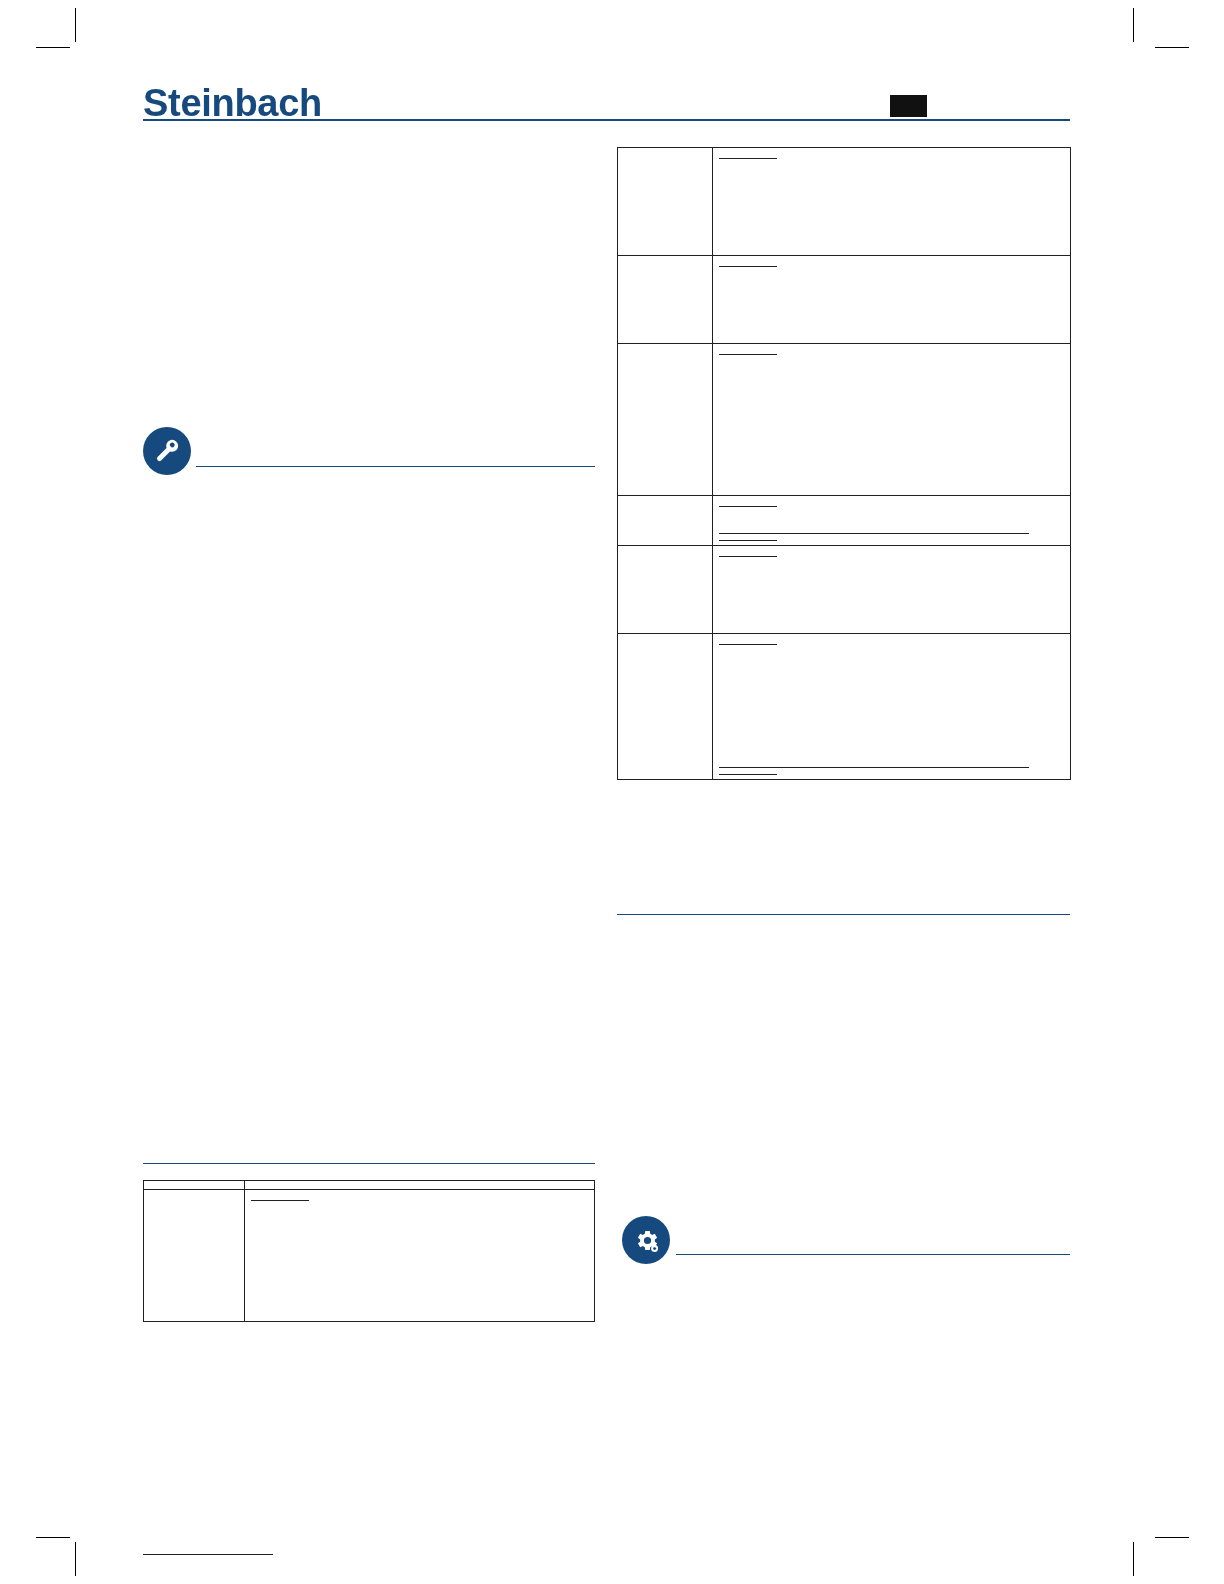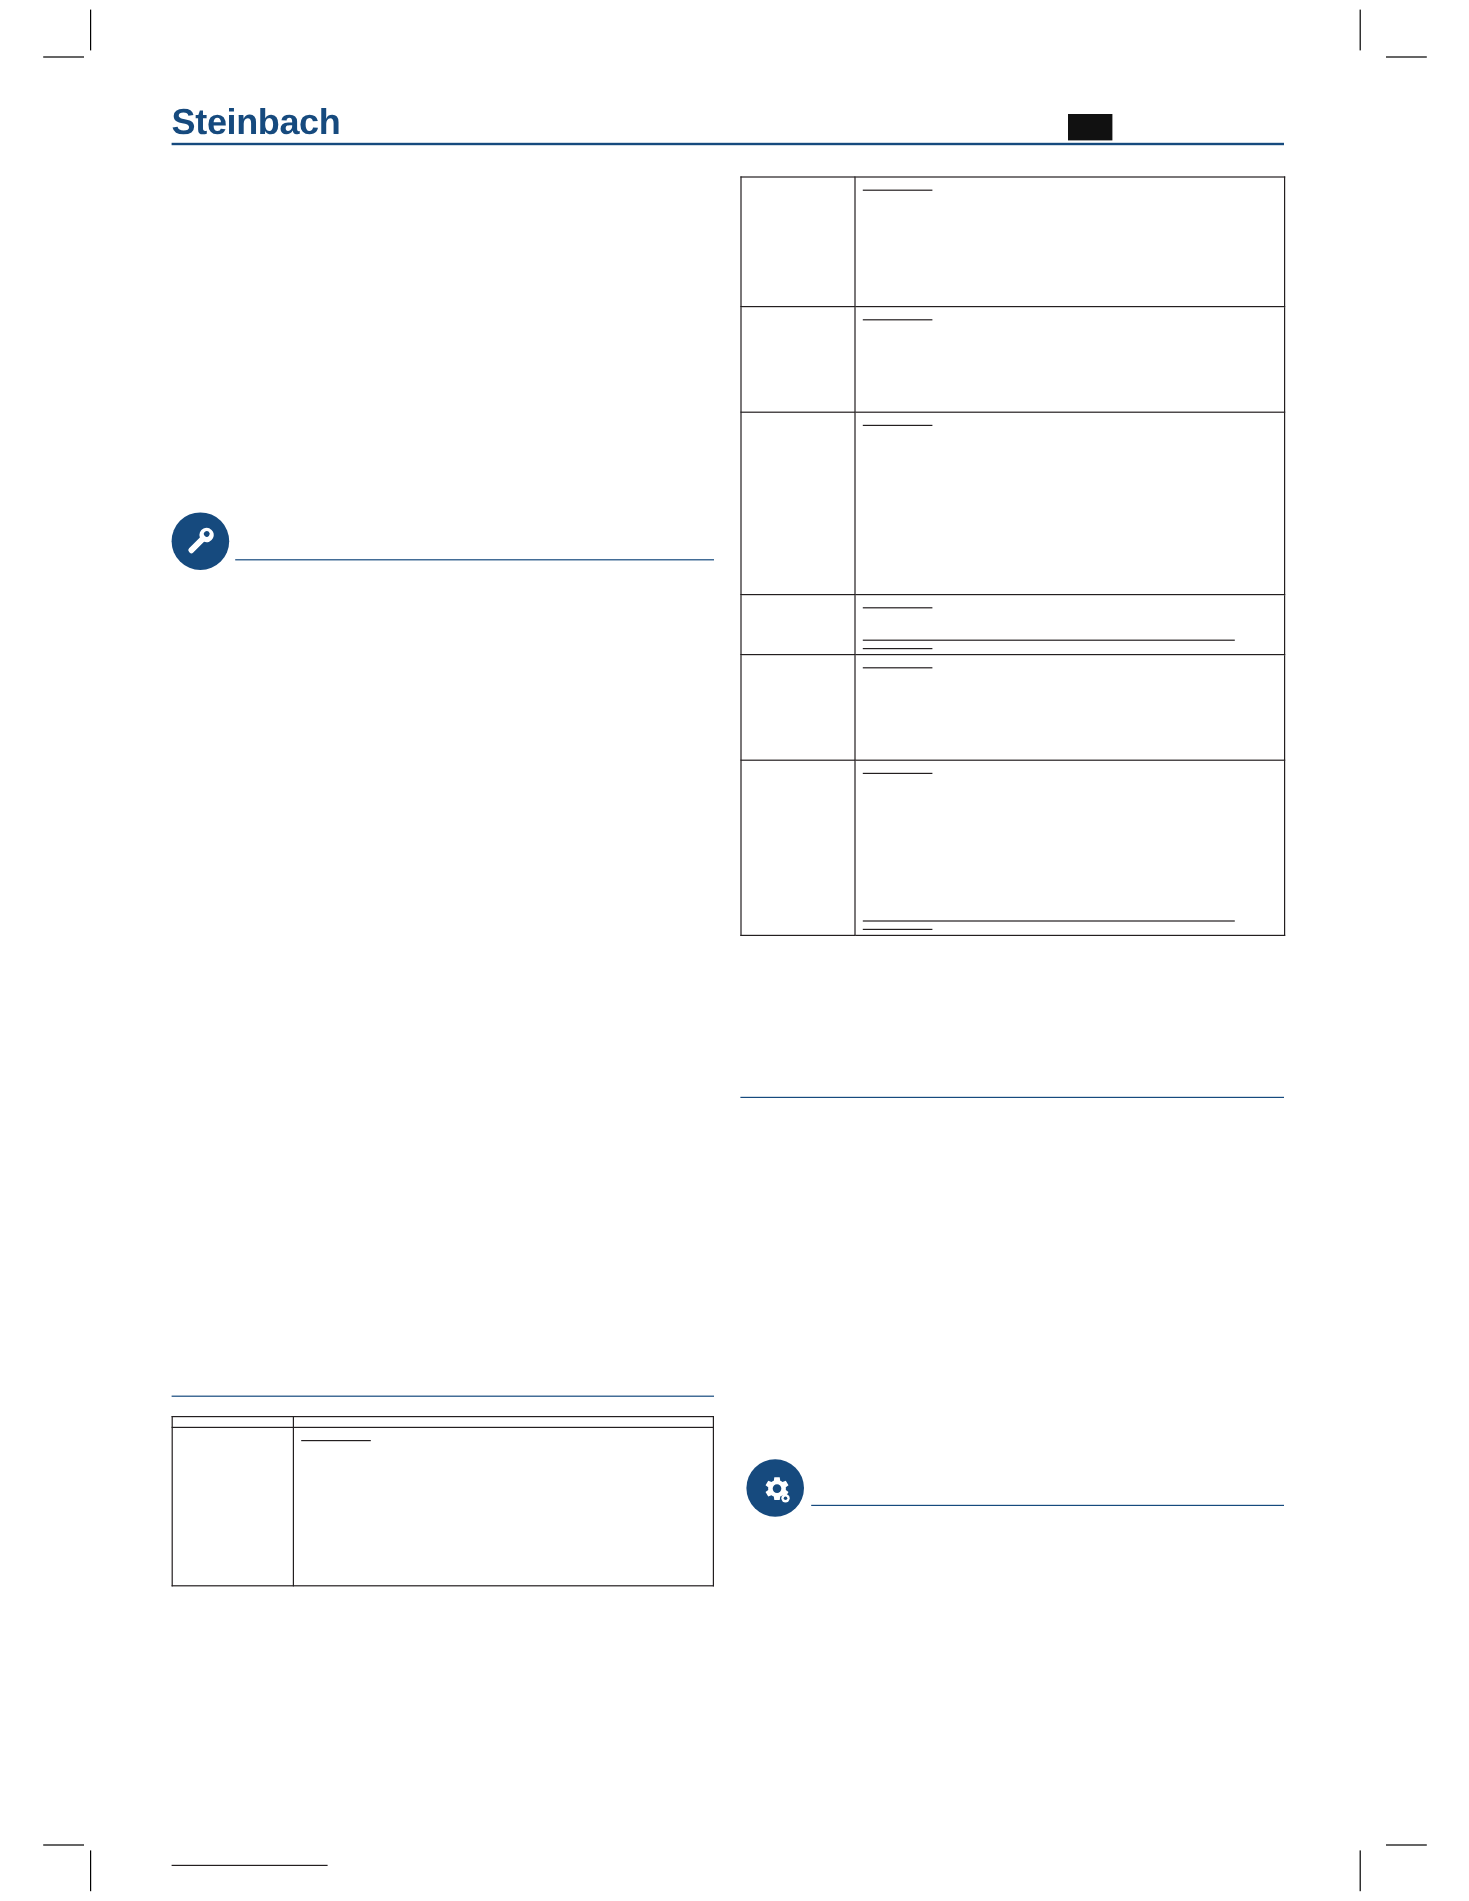--- a/index.html
+++ b/index.html
@@ -29,21 +29,21 @@
     position: absolute;
     left: 143px;
     top: 86px;
     width: 927px;
     height: 40px;
   }
   #brand-wordmark {
     position: absolute;
     left: 0;
     top: 0;
-    font-size: 30px;
+    font-size: 38px;
     font-weight: bold;
     color: #164a7e;
     letter-spacing: -0.3px;
     line-height: 34px;
   }
   #brand-rule {
     position: absolute;
     left: 0;
     top: 33px;
     width: 927px;

